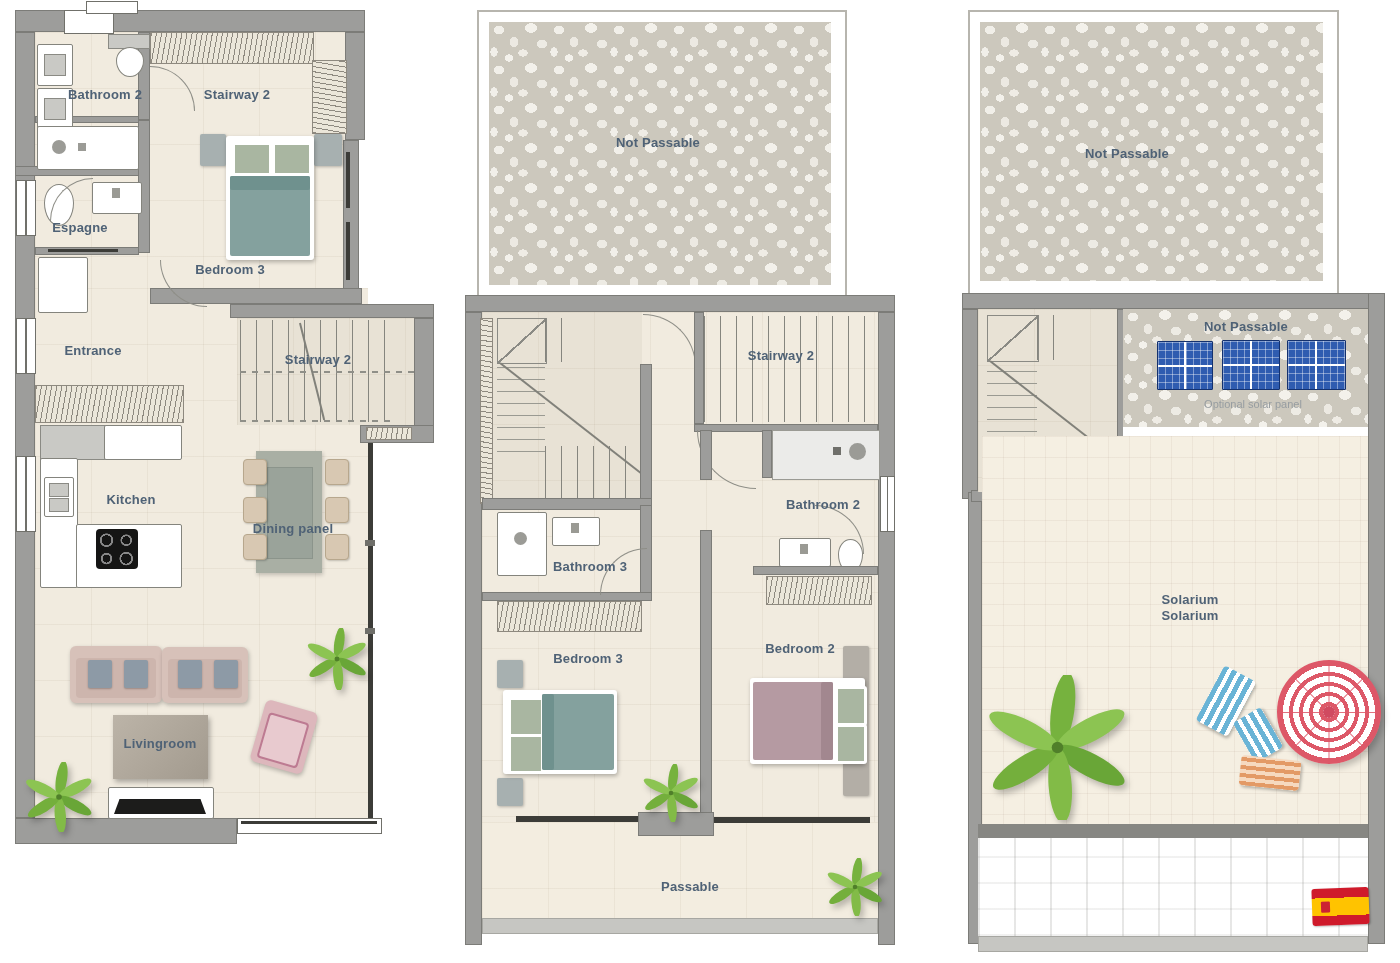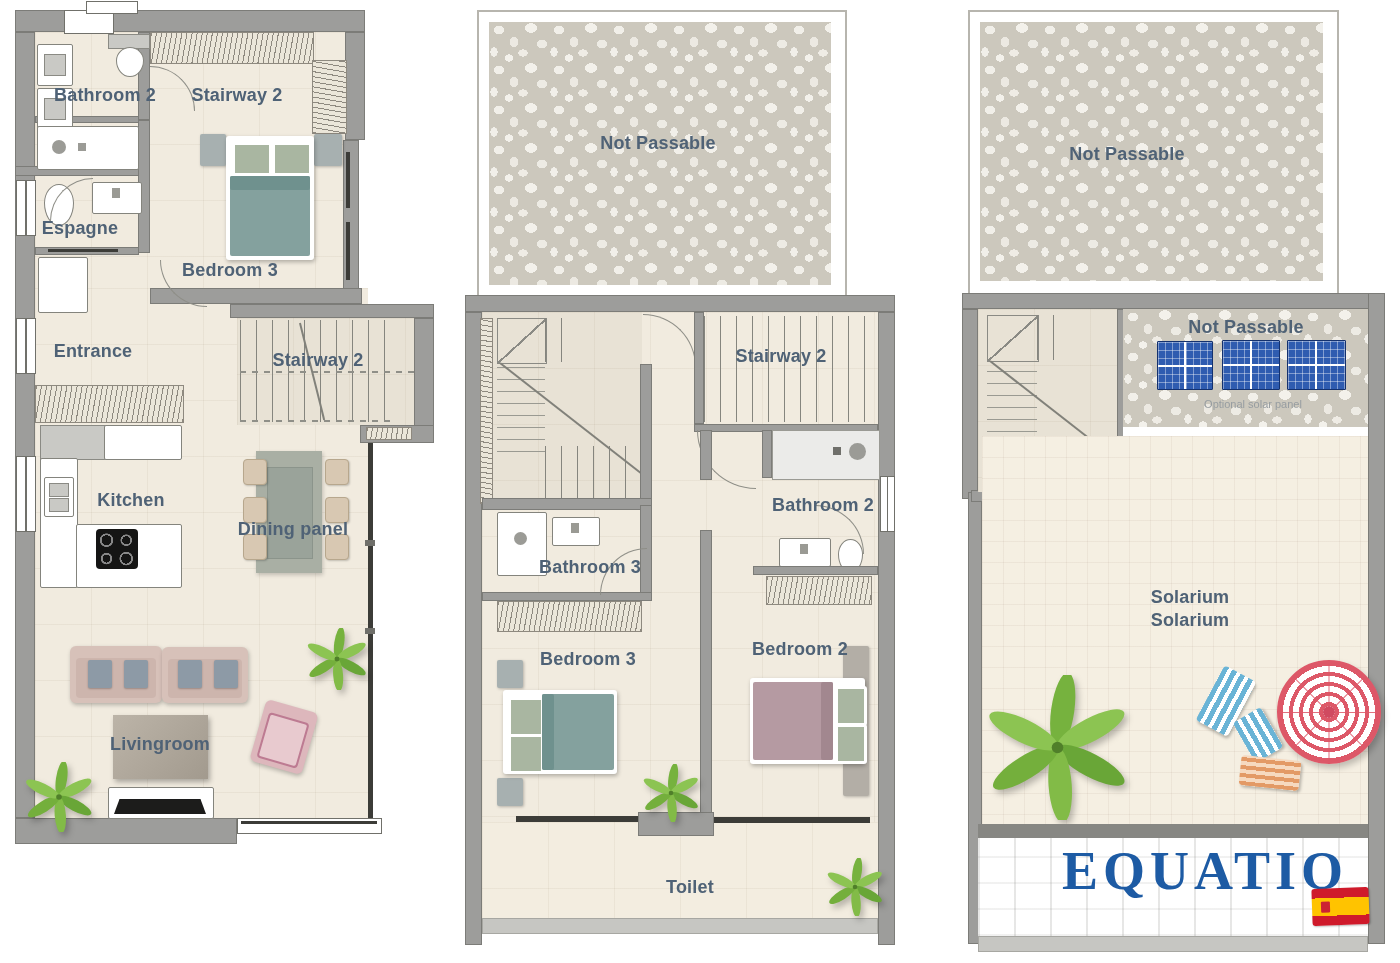--- a/index.html
+++ b/index.html
@@ -31,21 +31,21 @@
   .hatch-h{position:absolute;background:#ebe6d9;border:1px solid #8e897f;
      background-image:repeating-linear-gradient(100deg,#8e897f 0 1px,transparent 1px 5px);}
   .hatch-v{position:absolute;background:#ebe6d9;border:1px solid #8e897f;
      background-image:repeating-linear-gradient(10deg,#8e897f 0 1px,transparent 1px 5px);}
   .treads-v{position:absolute;background-image:repeating-linear-gradient(90deg,#85857e 0 1px,transparent 1px 16px);}
   .treads-h{position:absolute;background-image:repeating-linear-gradient(0deg,#9a9a92 0 1px,transparent 1px 12px);}
   .sq-diag{position:absolute;border:1px solid #8a8a84;
      background:linear-gradient(to bottom right,transparent calc(50% - 1px),#8a8a84 calc(50% - 1px) calc(50% + 1px),transparent 0);}
   .diag-line{position:absolute;height:2px;background:#81817a;transform-origin:left center;}
   .dash-line{position:absolute;height:2px;background:repeating-linear-gradient(90deg,#8f8f88 0 6px,transparent 6px 12px);}
-  .label{position:absolute;transform:translate(-50%,-50%);font-weight:700;font-size:18px;
+  .label{position:absolute;transform:translate(-50%,-50%);font-weight:700;font-size:13px;
          color:#4f6276;letter-spacing:.2px;white-space:nowrap;text-align:center;line-height:1.25;}
   .label-sub{position:absolute;transform:translate(-50%,-50%);font-size:11px;color:#979da1;white-space:nowrap;}
   .window{position:absolute;background:#fff;border:1px solid #70706a;}
   .win-v{background-image:linear-gradient(90deg,transparent calc(50% - .5px),#70706a calc(50% - .5px) calc(50% + .5px),transparent 0);}
   .glass{position:absolute;background:#3c3c38;}
   .door{position:absolute;border-top:1.5px solid #8e8e87;border-left:1.5px solid #8e8e87;
         border-top-left-radius:100% 100%;}
   .bed{position:absolute;background:#fff;border-radius:3px;box-shadow:1px 2px 4px rgba(0,0,0,.28);}
   .pillow{position:absolute;background:#a9b6a1;border:3px solid #fff;border-radius:3px;}
   .blanket{position:absolute;border-radius:2px;}
@@ -320,21 +320,21 @@
 
     <div class="glass" style="left:516px;top:816px;width:122px;height:6px"></div>
     <div class="glass" style="left:714px;top:817px;width:156px;height:6px"></div>
     <div class="wall" style="left:638px;top:812px;width:76px;height:24px"></div>
     <svg class="plant" style="left:642px;top:764px;width:58px;height:58px">
         <use href="#palm"></use>
       </svg>
     <svg class="plant" style="left:826px;top:858px;width:58px;height:58px">
         <use href="#palm"></use>
       </svg>
-    <div class="label" style="left:690px;top:887px">Toilet</div>
+    <div class="label" style="left:690px;top:887px">Passable</div>
   </section>
 
   <section class="abs" style="inset:0">
 
     <div class="np-frame" style="left:968px;top:10px;width:367px;height:283px"></div>
     <div class="gravel" style="left:980px;top:22px;width:343px;height:259px"></div>
     <div class="label" style="left:1127px;top:154px">Not Passable</div>
 
     <div class="wall" style="left:962px;top:293px;width:423px;height:16px"></div>
     <div class="wall" style="left:962px;top:309px;width:16px;height:190px"></div>
@@ -373,20 +373,19 @@
     <div class="umbrella" style="left:1277px;top:660px;width:98px;height:98px">
       <div class="umb-spoke" style="transform:rotate(0deg)"></div>
       <div class="umb-spoke" style="transform:rotate(45deg)"></div>
       <div class="umb-spoke" style="transform:rotate(90deg)"></div>
       <div class="umb-spoke" style="transform:rotate(135deg)"></div>
       <div class="umb-dot"></div>
     </div>
 
     <div class="abs" style="left:978px;top:824px;width:390px;height:14px;background:#878783"></div>
     <div class="pergola" style="left:978px;top:838px;width:390px;height:98px"></div>
-    <div class="brand" style="left:1040px;top:840px;width:330px;font-size:54px">EQUATIO</div>
     <div class="flag" style="left:1312px;top:888px;width:57px;height:37px">
         <div class="emblem"></div>
       </div>
     <div class="wall-light" style="left:978px;top:936px;width:390px;height:16px"></div>
   </section>
 
 </div>
 
 </body></html>

